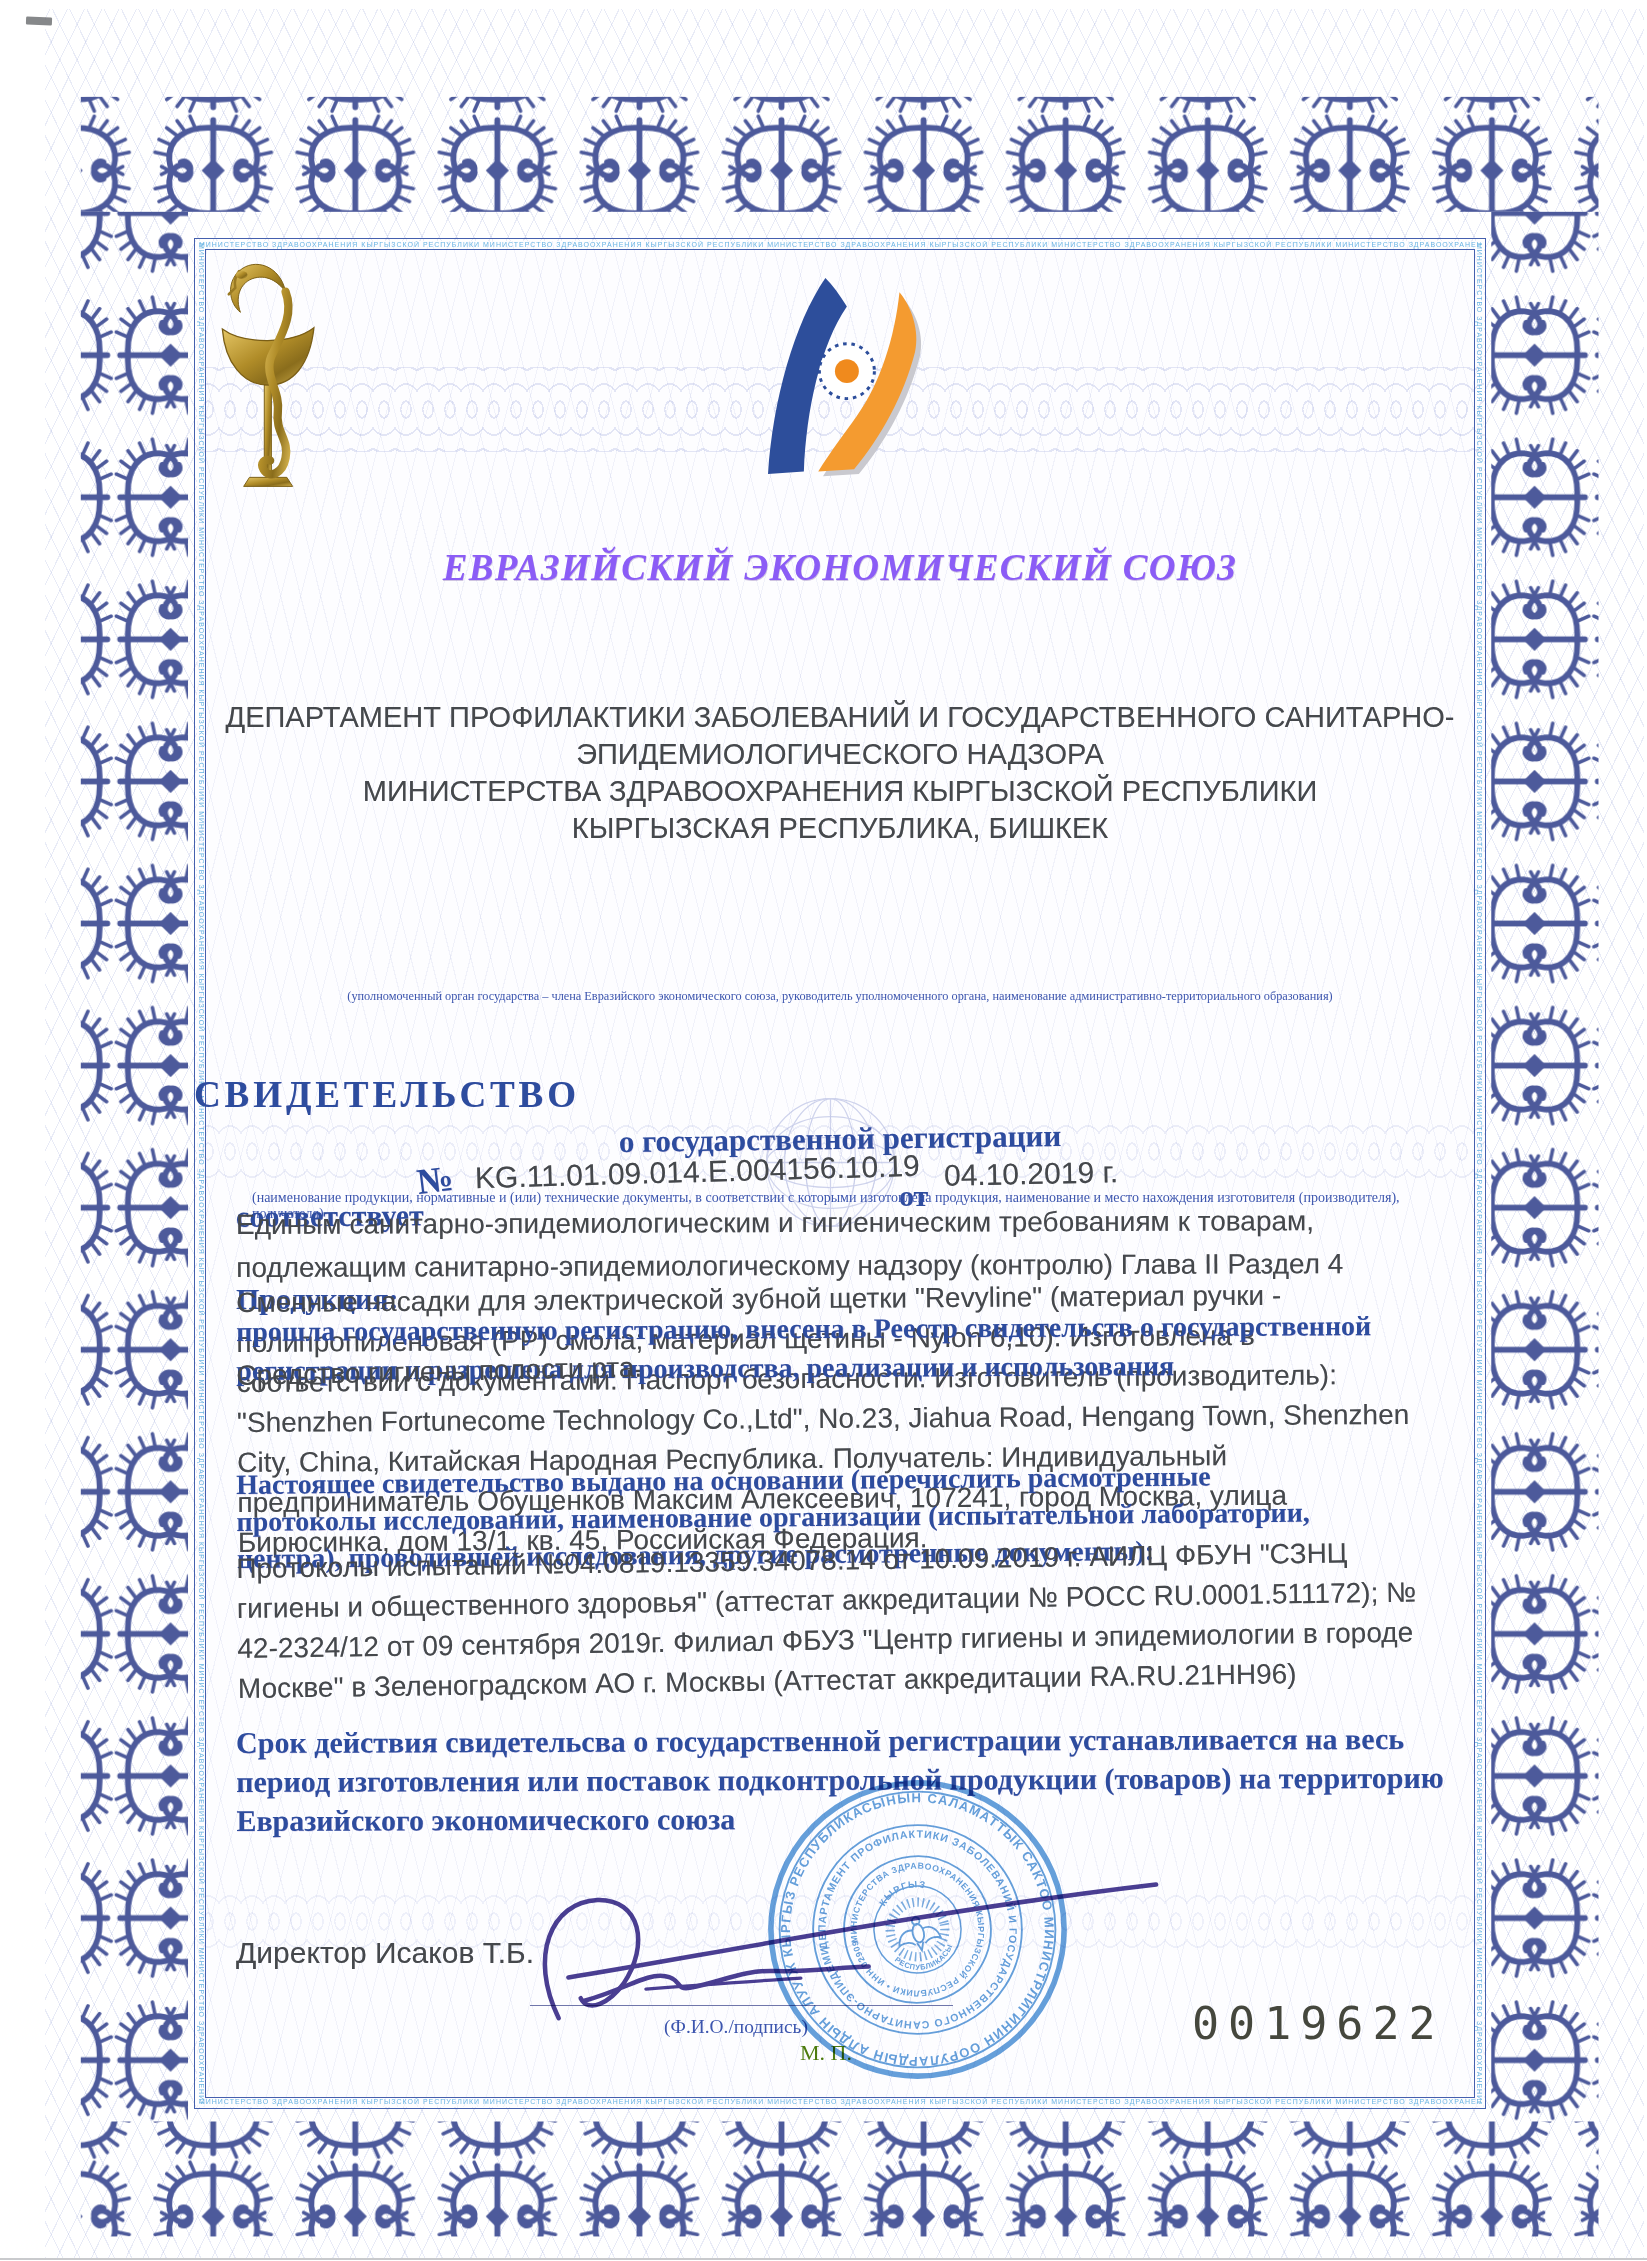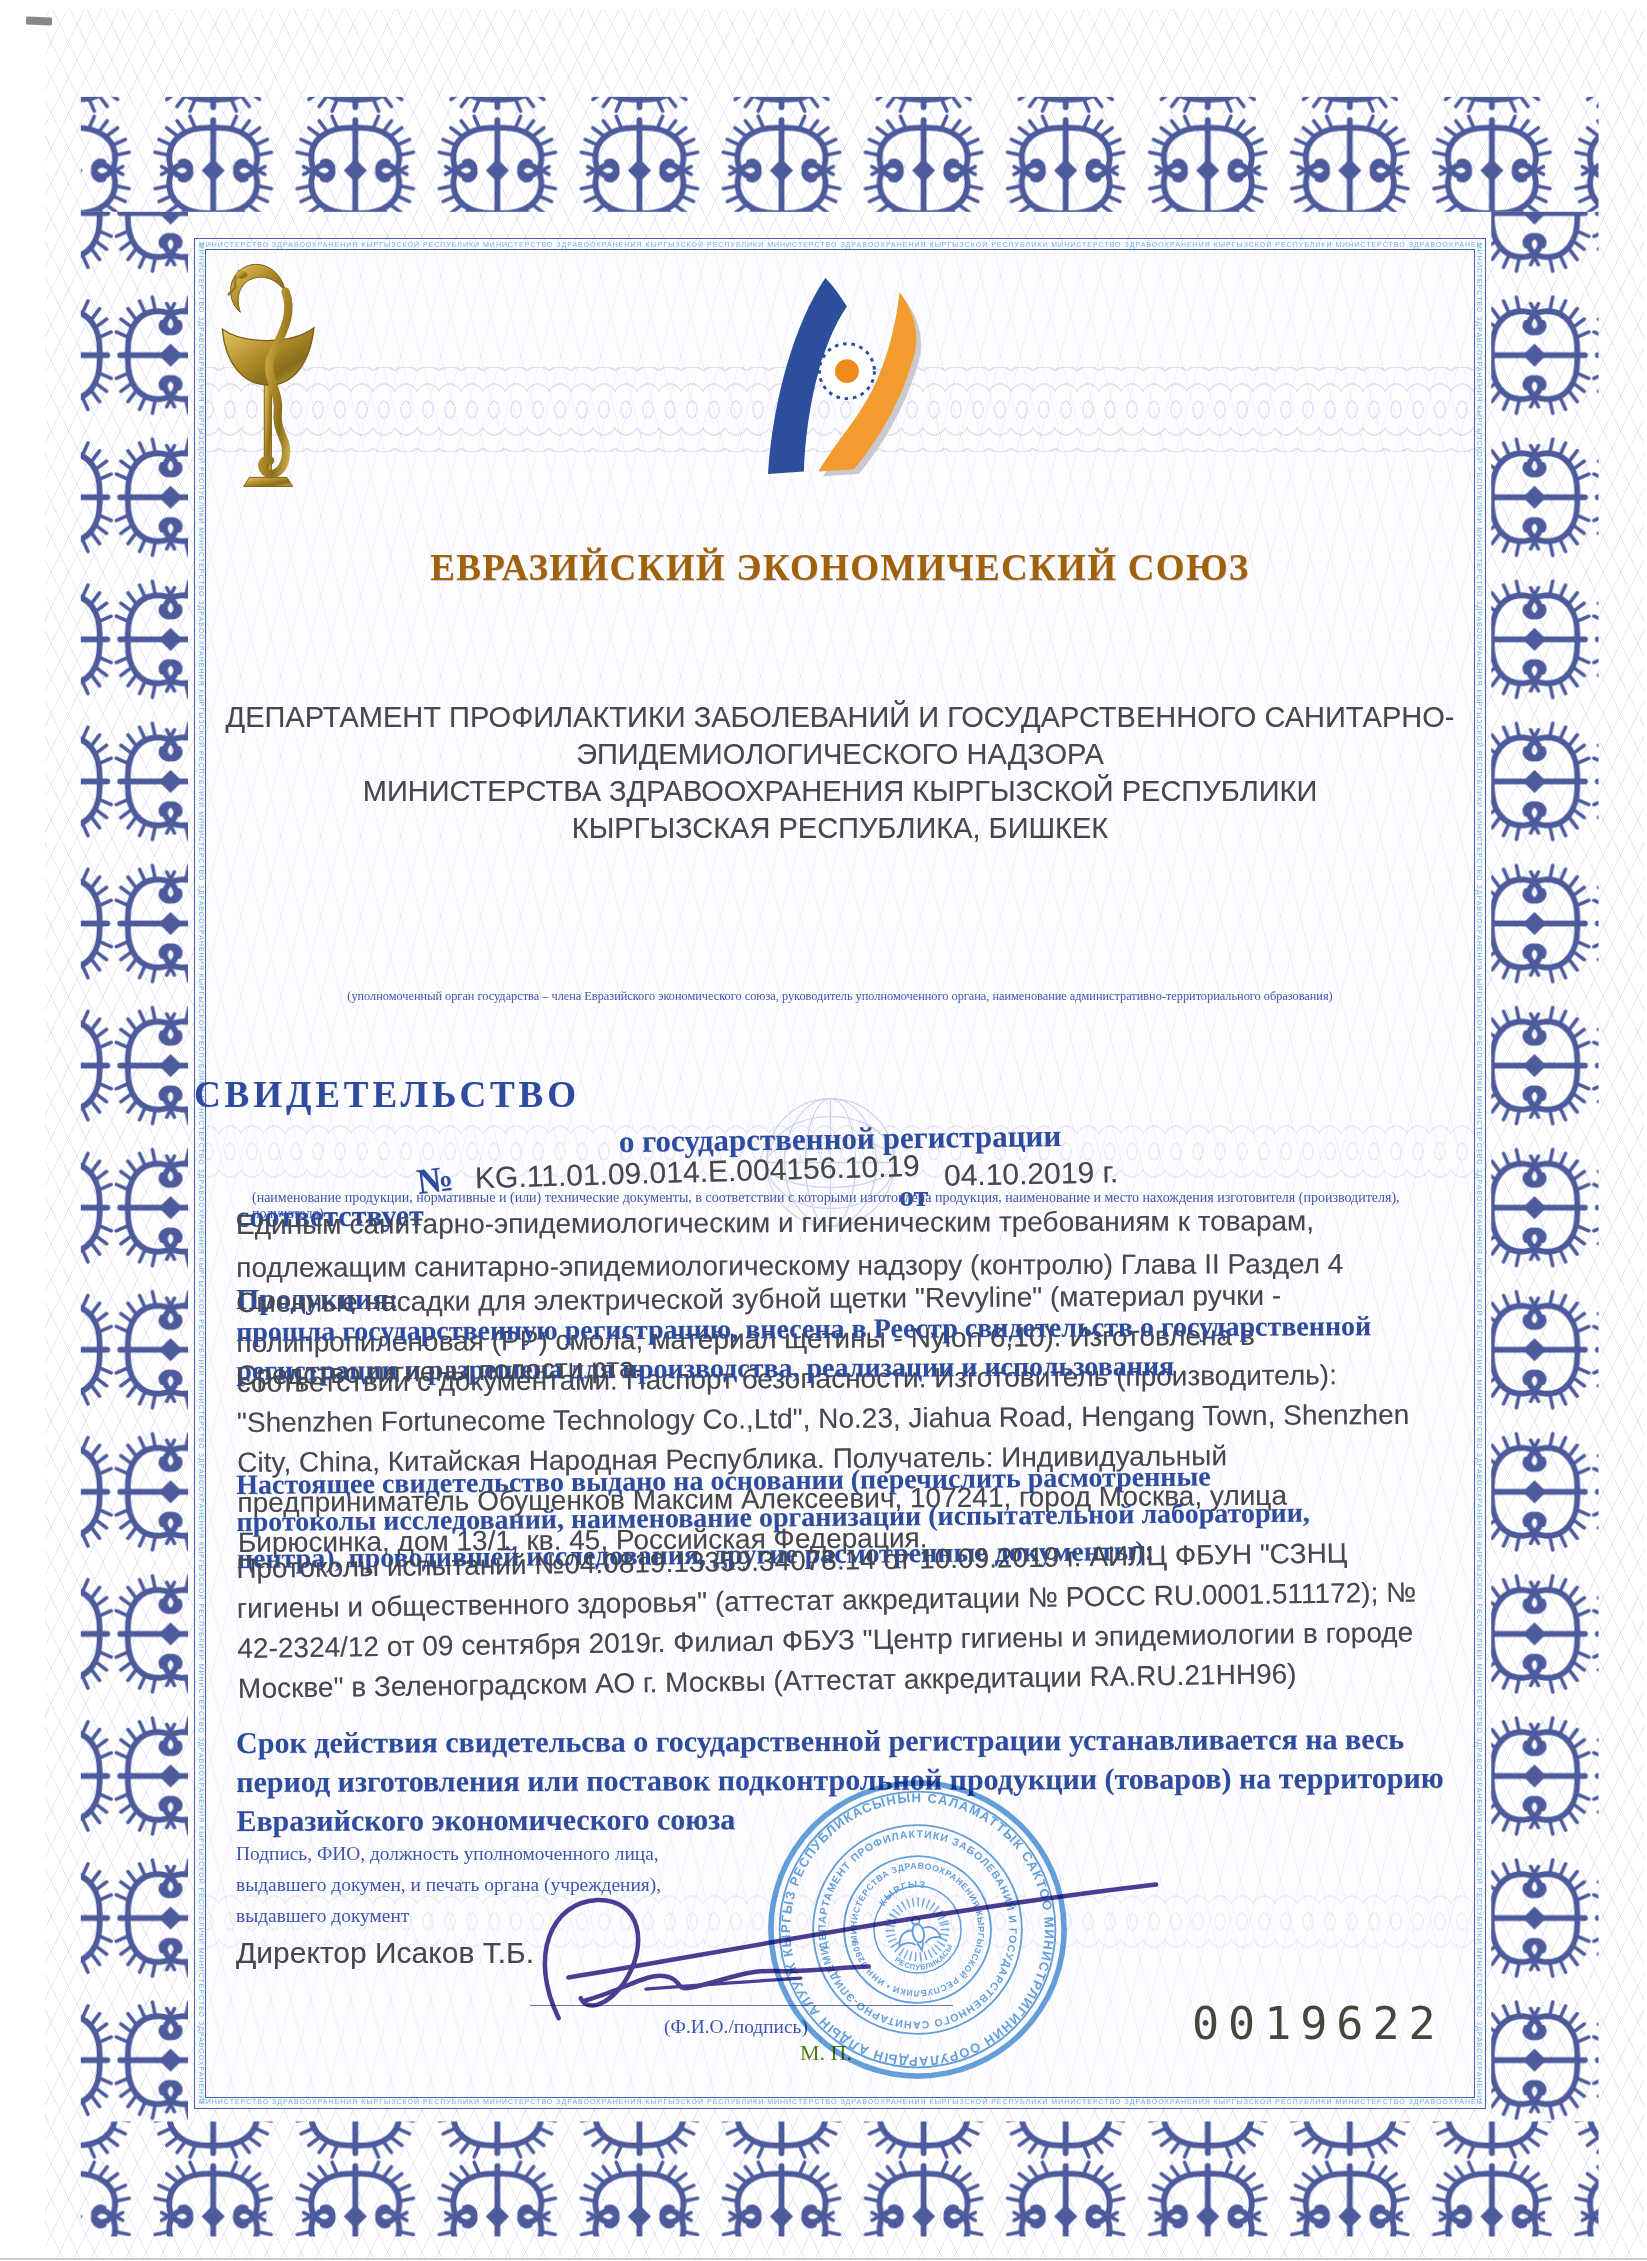--- a/index.html
+++ b/index.html
@@ -32,22 +32,22 @@
   .mtx-left{top:3.9px;bottom:3.9px;left:1.9px;width:8.4px;writing-mode:vertical-rl;}
   .mtx-right{top:3.9px;bottom:3.9px;right:1.9px;width:8.4px;writing-mode:vertical-rl;}
   
   .abs{position:absolute;z-index:5;}
   .ml{white-space:pre-line;}
   .blue-serif{font-family:"Liberation Serif",serif;font-weight:bold;color:#2d4c9e;
     text-shadow:0.4px 0.4px 0 rgba(130,95,175,0.30);}
   .typed{font-family:"Liberation Sans",sans-serif;color:#45484c;
     text-shadow:0 0 0.6px rgba(90,92,96,0.45);}
   .capt{font-family:"Liberation Serif",serif;color:#3c55ae;}
-  .title-main{font-family:"Liberation Serif",serif;font-weight:bold;color:#a16207;
-    letter-spacing:1.3px;text-shadow:0.5px 0.5px 0 rgba(120,90,170,0.35);}
+  .title-main{font-family:"Liberation Serif",serif;font-weight:bold;color:#8b5cf6;
+    letter-spacing:1.3px;text-shadow:0.5px 0.5px 0 rgba(120,90,170,0.35);font-style:italic;}
   .serial{font-family:"DejaVu Sans Mono",monospace;color:#45473d;letter-spacing:9px;}
   .sig-line{position:absolute;border-top:1.9px solid #7076ab;z-index:6;}
   .stamp-wrap{position:absolute;z-index:6;opacity:0.87;mix-blend-mode:multiply;}
   .sign-wrap{position:absolute;z-index:7;mix-blend-mode:multiply;}
   .watermark{position:absolute;z-index:1;}
   .scan-mark{position:absolute;left:26px;top:17px;width:26px;height:8.4px;background:#5d6063;
     opacity:.75;transform:rotate(2deg);z-index:8;border-radius:1.3px;}
   .edge-b{position:absolute;left:0;bottom:1.3px;width:100%;height:1.3px;background:#c9cacd;z-index:8;}
 </style>
 </head>
@@ -175,23 +175,20 @@
 центра), проводившей исследования, другие расмотренные документы):</div>
   <div class="abs typed ml" style="left:236px;top:1549px;width:1214px;font-size:28px;line-height:40px;transform:rotate(-0.8deg);transform-origin:0 0;">Протоколы испытаний №04.0819.13359.34078.14 от 10.09.2019 г. АИЛЦ ФБУН "СЗНЦ
 гигиены и общественного здоровья" (аттестат аккредитации № РОСС RU.0001.511172); №
 42-2324/12 от 09 сентября 2019г. Филиал ФБУЗ "Центр гигиены и эпидемиологии в городе
 Москве" в Зеленоградском АО г. Москвы (Аттестат аккредитации RA.RU.21НН96)</div>
 
   <div class="abs blue-serif ml" style="left:236px;top:1723px;width:1227px;font-size:30px;line-height:39px;transform:rotate(-0.2deg);transform-origin:0 0;">Срок действия свидетельсва о государственной регистрации устанавливается на весь
 период изготовления или поставок подконтрольной продукции (товаров) на территорию
 Евразийского экономического союза</div>
 
-  <div class="abs capt ml" style="left:236px;top:1838px;font-size:19.4px;line-height:31px;">Подпись, ФИО, должность уполномоченного лица,
-выдавшего докумен, и печать органа (учреждения),
-выдавшего документ</div>
   <div class="abs typed" style="left:236px;top:1936px;font-size:30px;">Директор Исаков Т.Б.</div>
 
   <div class="sig-line" style="left:530px;top:2005px;width:423px;"></div>
   <div class="abs capt" style="left:581px;top:2016px;width:310px;text-align:center;font-size:19.4px;">(Ф.И.О./подпись)</div>
   <div class="abs capt" style="left:800px;top:2040px;font-size:22px;color:#4d7c0f;">М. П.</div>
 
   <div class="stamp-wrap" style="left:756px;top:1768px;width:323px;height:323px;transform:rotate(-12deg);">
     <svg width="323" height="323" viewBox="-260 -260 520 520" xmlns="http://www.w3.org/2000/svg" xmlns:xlink="http://www.w3.org/1999/xlink">
       <defs>
         <path id="r1" d="M -205 0 A 205 205 0 1 1 205 0 A 205 205 0 1 1 -205 0"></path>

